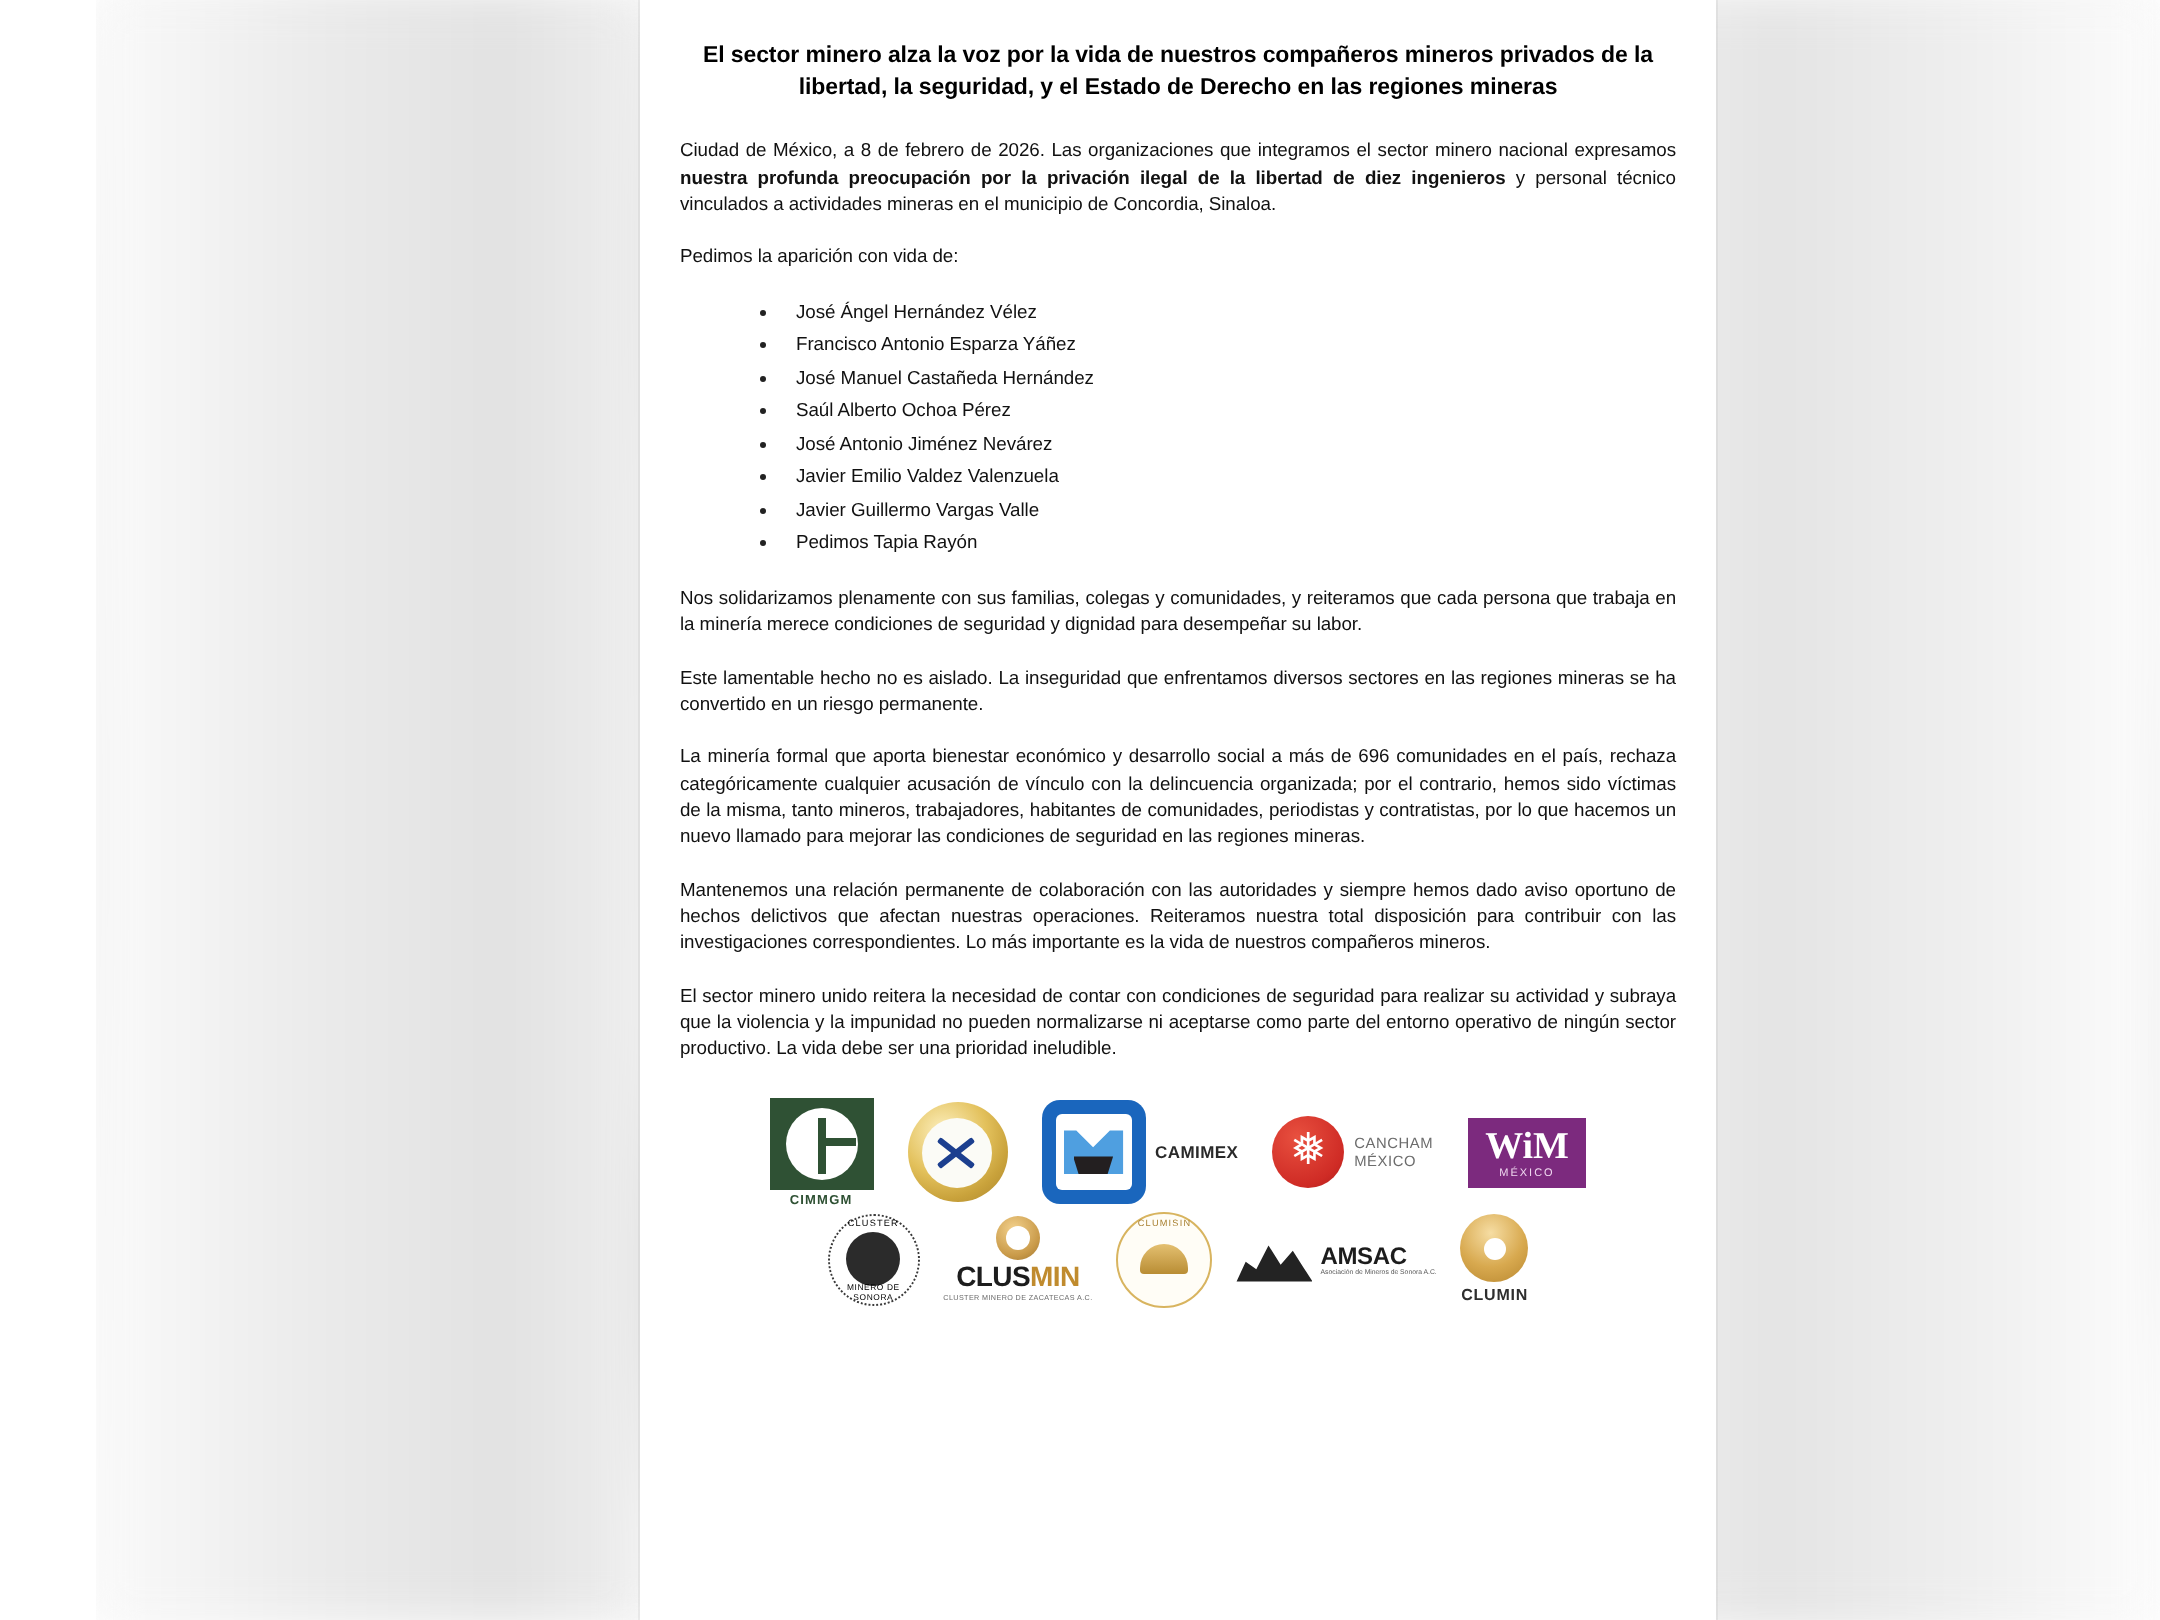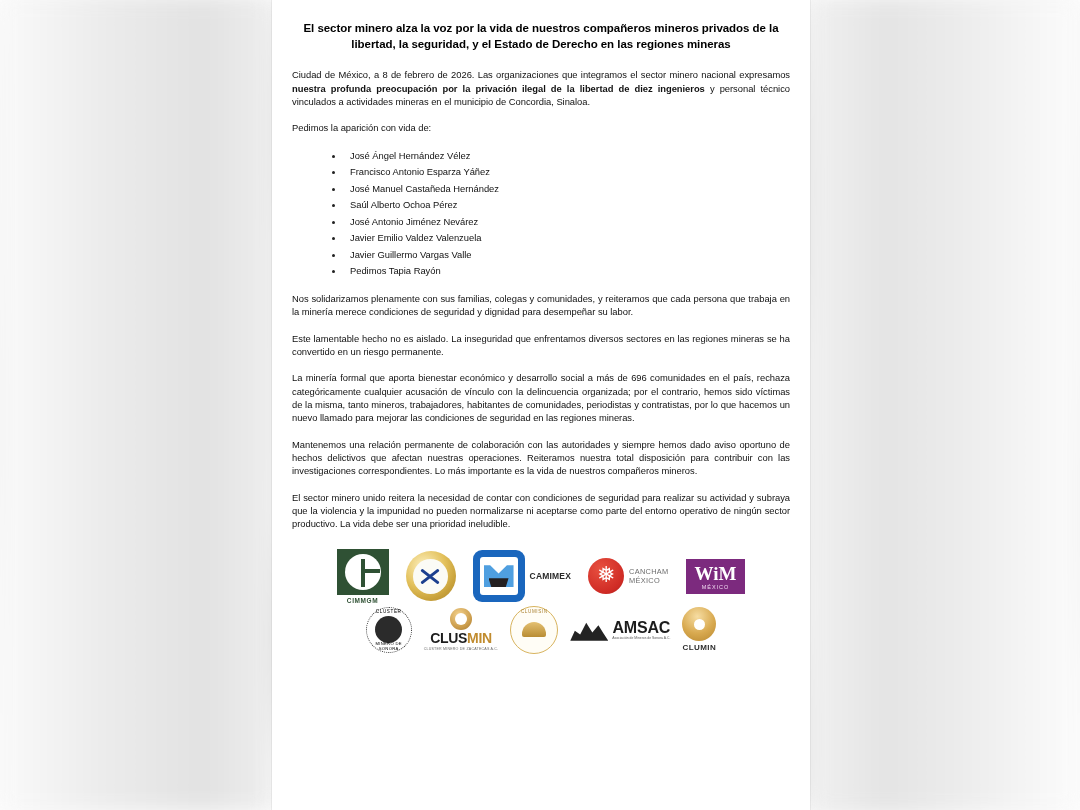--- a/index.html
+++ b/index.html
@@ -14,20 +14,21 @@
     background: #ffffff;
     position: relative;
   }
 
   
   #viewer {
     position: absolute;
     inset: 0;
     background: #ffffff;
     overflow: hidden;
+    margin-left: 48px;
   }
   .bg-blur {
     position: absolute;
     inset: 0;
     background:
       radial-gradient(ellipse 220px 260px at 160px 120px, #d8d8d8 0%, rgba(216,216,216,0) 70%),
       radial-gradient(ellipse 200px 300px at 120px 430px, #dcdcdc 0%, rgba(220,220,220,0) 72%),
       radial-gradient(ellipse 180px 200px at 210px 640px, #d4d4d4 0%, rgba(212,212,212,0) 70%),
       radial-gradient(ellipse 240px 280px at 900px 180px, #dadada 0%, rgba(218,218,218,0) 72%),
       radial-gradient(ellipse 220px 320px at 960px 520px, #d6d6d6 0%, rgba(214,214,214,0) 72%),
@@ -258,21 +259,21 @@
   .clumisin-top{position:absolute;top:2px;left:0;right:0;text-align:center;font-size:4.6px;color:#a98132;letter-spacing:.6px;}
   .clumisin-bot{position:absolute;bottom:3px;left:0;right:0;text-align:center;font-size:3.4px;color:#a98132;}
 
   
   .lg-amsac { gap: 4px; }
   .amsac-mark {
     width: 38px; height: 22px;
     background: #232323;
     clip-path: polygon(0% 100%, 12% 55%, 26% 72%, 42% 18%, 58% 62%, 74% 30%, 88% 68%, 100% 100%);
   }
-  .amsac-txt { font-size: 16px; font-weight: bold; color:#1c1c1c; letter-spacing:-.2px; line-height:1;text-align:center;}
+  .amsac-txt { font-size: 12px; font-weight: bold; color:#1c1c1c; letter-spacing:-.2px; line-height:1;}
   .amsac-sub { font-size: 3.4px; color:#5a5a5a; }
 
   
   .lg-clumin{flex-direction:column;}
   .clumin-mark{
     width: 34px;height:34px;border-radius:50%;
     background: radial-gradient(circle at 45% 28%, #f6dda3 0%, #d8a94f 55%, #b8872f 100%);
     display:flex;align-items:center;justify-content:center;
   }
   .clumin-in{width:11px;height:11px;border-radius:50%;background:#fff;}

